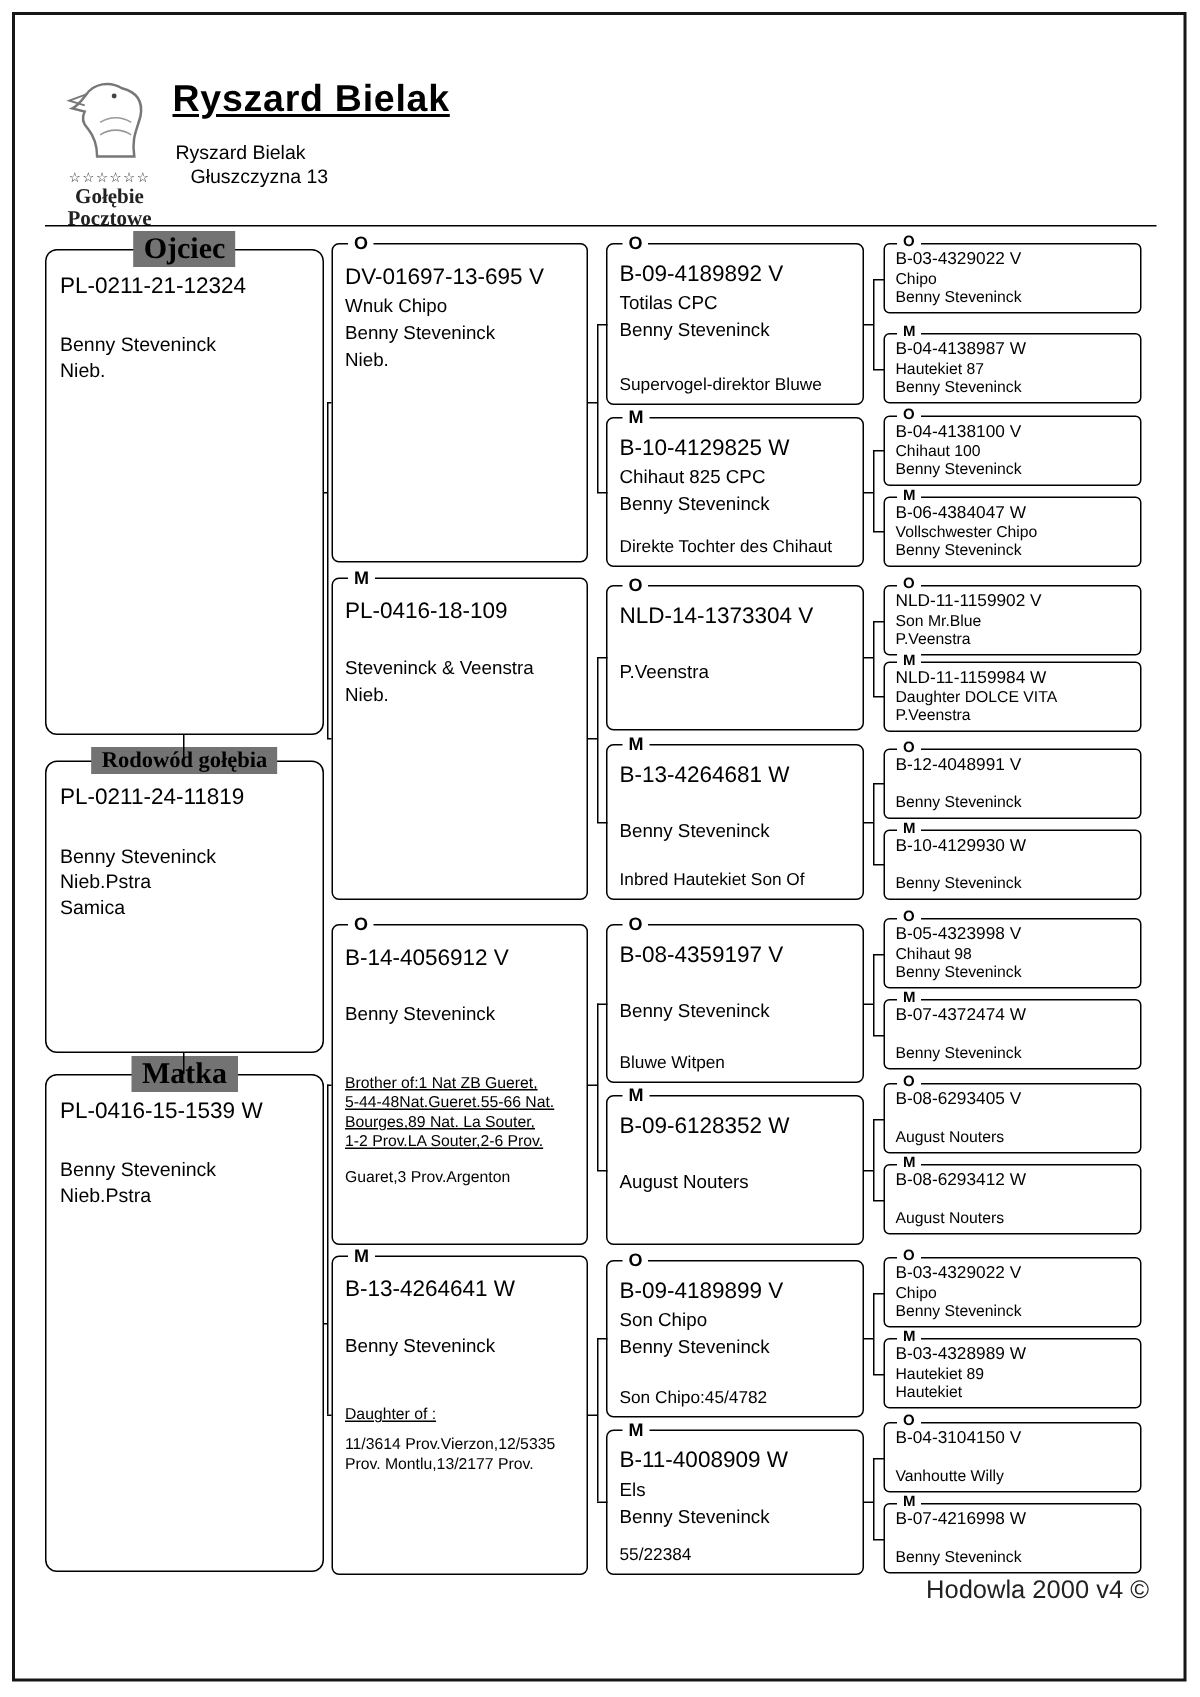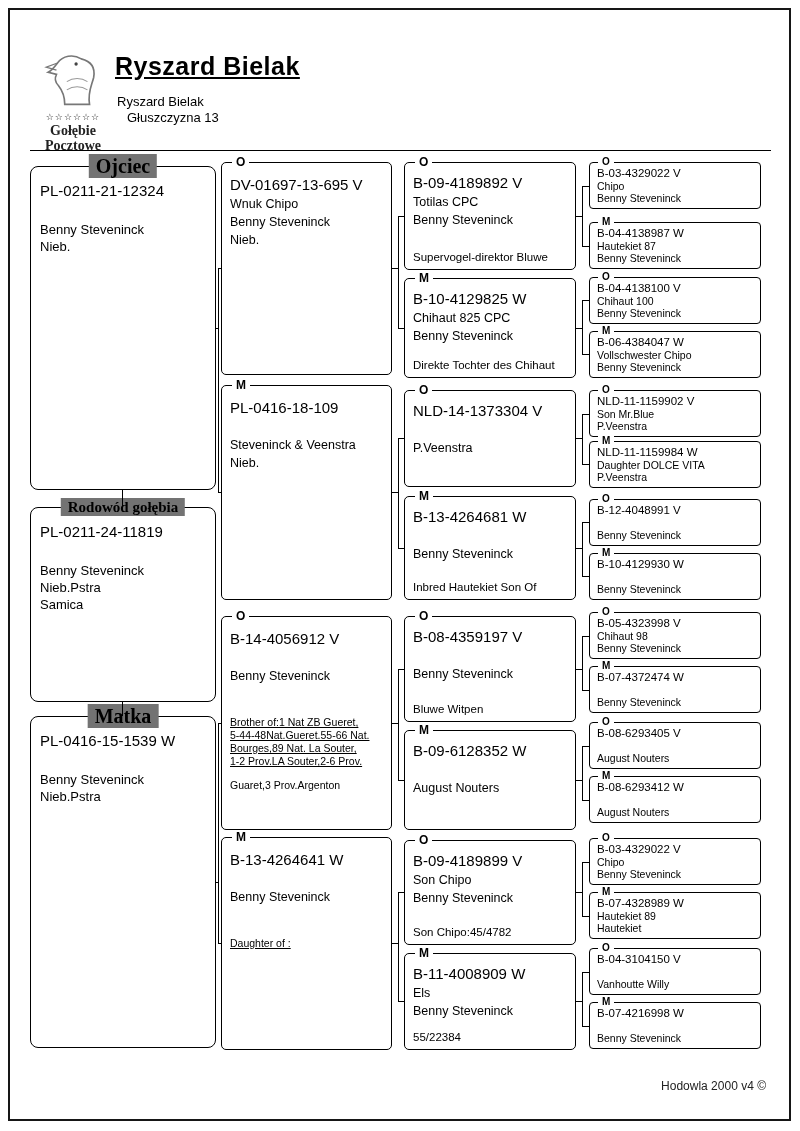--- a/index.html
+++ b/index.html
@@ -42,21 +42,21 @@
   .line { font-size:12.5px; line-height:18px; min-height:18px; white-space:nowrap; }
   .col1 .line { font-size:13px; line-height:17px; min-height:17px; }
   .col4 .line { font-size:10.5px; line-height:12px; min-height:12px; }
   .gap { margin-top:20px; }
   .note { font-size:10.5px; line-height:13px; white-space:pre-line; }
   .col3 .note { position:absolute; left:8px; bottom:5px; font-size:11.5px; white-space:nowrap; }
   .col2 .n1 { margin-top:13px;text-decoration:underline; }
   .col2 .n2 { margin-top:11px; }
   .col2 .n3 { margin-top:7px; }
 
-  .footer { position:absolute; top:1079px; right:34px; font-size:12px; color:#222; }
+  .footer { position:absolute; top:1050px; right:34px; font-size:17px; color:#222; }
 </style>
 </head>
 <body>
 
 <div class="frame"></div>
 
 <div class="logo">
   <svg width="62" height="58" viewBox="0 0 60 55">
     <path d="M38 8 C30 3 20 5 15 12 C12 16 10 19 6 21 L14 23 C12 27 13 31 16 34 C20 39 22 45 22 52 L46 52 C44 40 48 34 50 26 C52 15 46 10 38 8 Z" fill="none" stroke="#777" stroke-width="1.6"></path>
     <path d="M15 12 L4 16 L14 19" fill="none" stroke="#777" stroke-width="1.2"></path>
@@ -123,20 +123,22 @@
   <div class="note n2">Guaret,3 Prov.Argenton</div>
 </div>
 
 <div class="box col2" style="top:837px;height:213px">
   <span class="sex-lbl">M</span>
   <div class="ring">B-13-4264641 W</div>
   <div class="line"></div>
   <div class="line">Benny Steveninck</div>
   <div class="line"></div>
   <div class="note n1">Daughter  of :</div>
+  <div class="note n3">11/3614 Prov.Vierzon,12/5335
+Prov. Montlu,13/2177 Prov.</div>
 </div>
 
 <div class="box col3" style="top:162px;height:108px">
   <span class="sex-lbl">O</span>
   <div class="ring">B-09-4189892 V</div>
   <div class="line">Totilas CPC</div>
   <div class="line">Benny Steveninck</div>
   <div class="note">Supervogel-direktor Bluwe</div>
 </div>
 
@@ -267,21 +269,21 @@
   <div class="line">August Nouters</div>
 </div>
 <div class="box col4" style="top:838px">
   <span class="sex-lbl">O</span>
   <div class="ring">B-03-4329022 V</div>
   <div class="line">Chipo</div>
   <div class="line">Benny Steveninck</div>
 </div>
 <div class="box col4" style="top:892px">
   <span class="sex-lbl">M</span>
-  <div class="ring">B-07-4328989 W</div>
+  <div class="ring">B-03-4328989 W</div>
   <div class="line">Hautekiet 89</div>
   <div class="line">Hautekiet</div>
 </div>
 <div class="box col4" style="top:948px">
   <span class="sex-lbl">O</span>
   <div class="ring">B-04-3104150 V</div>
   <div class="line"></div>
   <div class="line">Vanhoutte Willy</div>
 </div>
 <div class="box col4" style="top:1002px">

